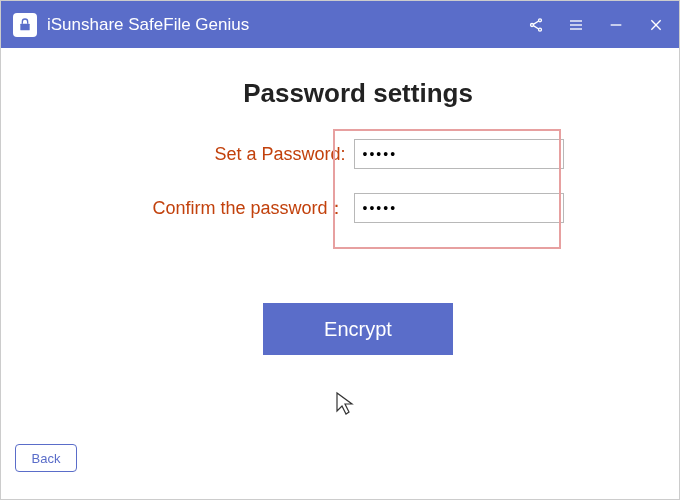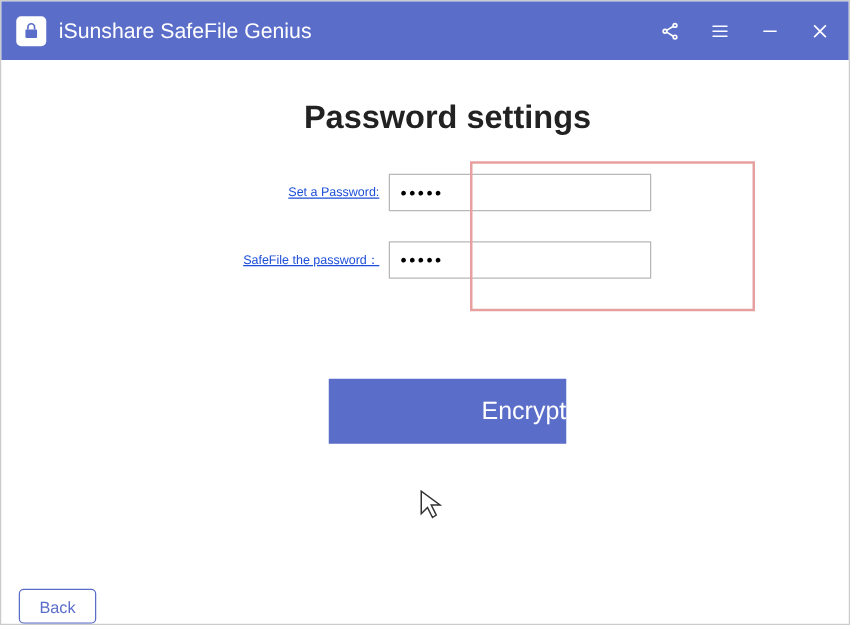--- a/index.html
+++ b/index.html
@@ -63,59 +63,57 @@
       height: 120px;
       pointer-events: none;
     }
     .form-row {
       display: flex;
       align-items: center;
       margin-bottom: 24px;
       justify-content: flex-end;
     }
     .form-label {
-      font-size: 10px;
-      color: #1d4ed8;
+      font-size: 18px;
+      color: #c2410c;
       margin-right: 8px;
       white-space: nowrap;
-      text-decoration: underline;
     }
     .pw-input {
       width: 210px;
       height: 30px;
       border: 1px solid #b8b8b8;
       padding: 0 8px;
       font-size: 14px;
       letter-spacing: 2px;
       outline: none;
     }
     .encrypt-btn {
       display: inline-block;
       margin-top: 56px;
       width: 190px;
       height: 52px;
       background: #5a6dc9;
       color: #fff;
       font-size: 20px;
       border: none;
       cursor: pointer;
-      text-align: right;
     }
     .cursor {
       position: absolute;
       left: 334px;
       top: 390px;
       width: 20px;
       height: 26px;
       pointer-events: none;
     }
     .back-btn {
       position: absolute;
       left: 14px;
-      bottom: 0;
+      bottom: 27px;
       width: 62px;
       height: 28px;
       border: 1px solid #5a6dc9;
       background: #fff;
       color: #5a6dc9;
       border-radius: 4px;
       font-size: 13px;
       cursor: pointer;
     }
   </style>
@@ -164,21 +162,21 @@
 <div class="content">
   <div class="page-title">Password settings</div>
 
   <div class="form-wrap">
     <div class="highlight-box"></div>
     <div class="form-row">
       <span class="form-label">Set a Password:</span>
       <input type="text" class="pw-input" value="•••••" style="">
     </div>
     <div class="form-row">
-      <span class="form-label">SafeFile the password：</span>
+      <span class="form-label">Confirm the password：</span>
       <input type="text" class="pw-input" value="•••••" style="">
     </div>
   </div>
 
   <div>
     <button class="encrypt-btn">Encrypt</button>
   </div>
 </div>
 
 <svg class="cursor" viewBox="0 0 20 26">

